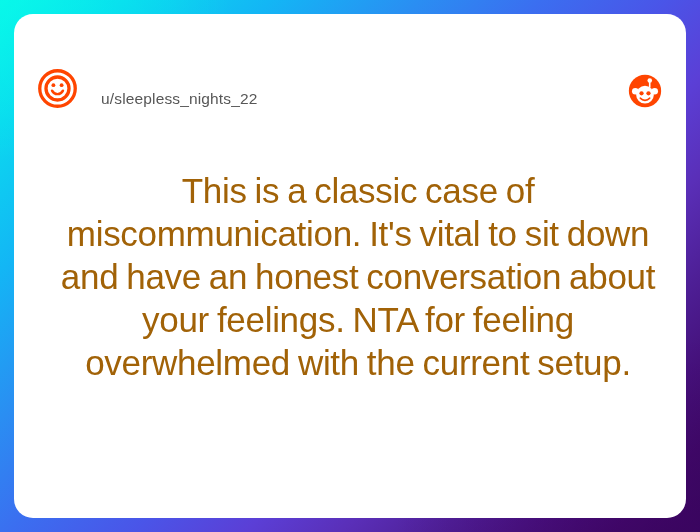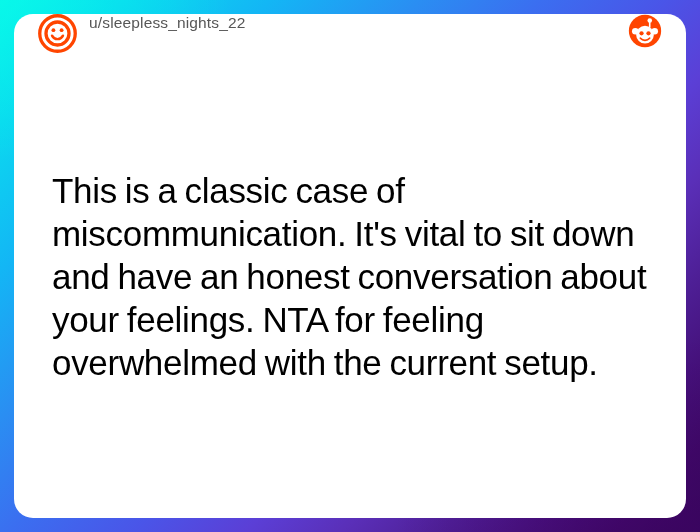--- a/index.html
+++ b/index.html
@@ -45,22 +45,23 @@
     border-radius:19px;
     overflow:hidden;
   }
 
   
   .card-header {
     position:absolute;
     left:0; right:0; top:0;
     height:94px;
     display:flex;
-    align-items:flex-start;
+    align-items:flex-end;
     padding:0 24px 0 24px;
+    gap:12px;
   }
 
   .avatar {
     width:39px; height:39px;
     flex:0 0 39px;
     display:block;
   }
 
   .username {
     margin-left:12px;
@@ -80,25 +81,26 @@
   }
 
   
   .post-body {
     position:absolute;
     left:38px;
     top:155px;
     width:612px;
     font-size:35px;
     line-height:43px;
-    color:#000000;
+    color:#a16207;
     letter-spacing:-0.3px;
     word-spacing:-1.5px;
     font-family:"Liberation Sans", sans-serif;
     font-weight:400;
+    text-align:center;
   }
 </style>
 </head>
 <body>
 
 <div class="bg-overlay"></div>
 
 <div class="card">
 
   <div class="card-header">

